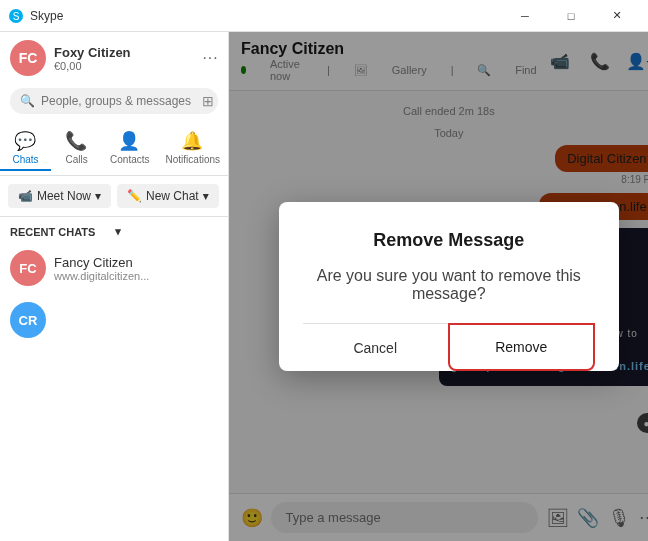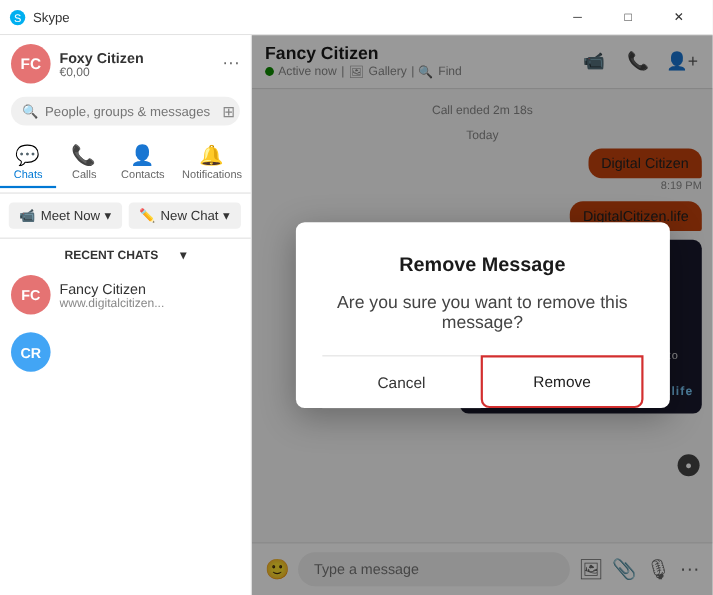--- a/index.html
+++ b/index.html
@@ -159,21 +159,20 @@
 
     
     .recent-header {
       padding: 8px 10px 4px;
       font-size: 11px;
       font-weight: 600;
       color: #333;
       display: flex;
       align-items: center;
       gap: 20px;
-      justify-content: center;
     }
     .chat-list { overflow-y: auto; flex: 1; }
     .chat-item {
       display: flex;
       align-items: center;
       padding: 8px 10px;
       gap: 8px;
       cursor: pointer;
     }
     .chat-avatar {
@@ -209,21 +208,21 @@
       display: flex;
       align-items: center;
       gap: 8px;
     }
     .chat-header-name { font-size: 16px; font-weight: 700; color: #1a1a1a; flex: 1; }
     .chat-header-status {
       font-size: 11px;
       color: #888;
       display: flex;
       align-items: center;
-      gap: 4px;
+      gap: 24px;
     }
     .status-dot { width: 8px; height: 8px; border-radius: 50%; background: #0e8a00; display: inline-block; }
     .header-actions { display: flex; gap: 8px; }
     .header-action-btn {
       width: 32px; height: 32px;
       border-radius: 50%;
       display: flex; align-items: center; justify-content: center;
       cursor: pointer;
       color: #555;
       font-size: 16px;

